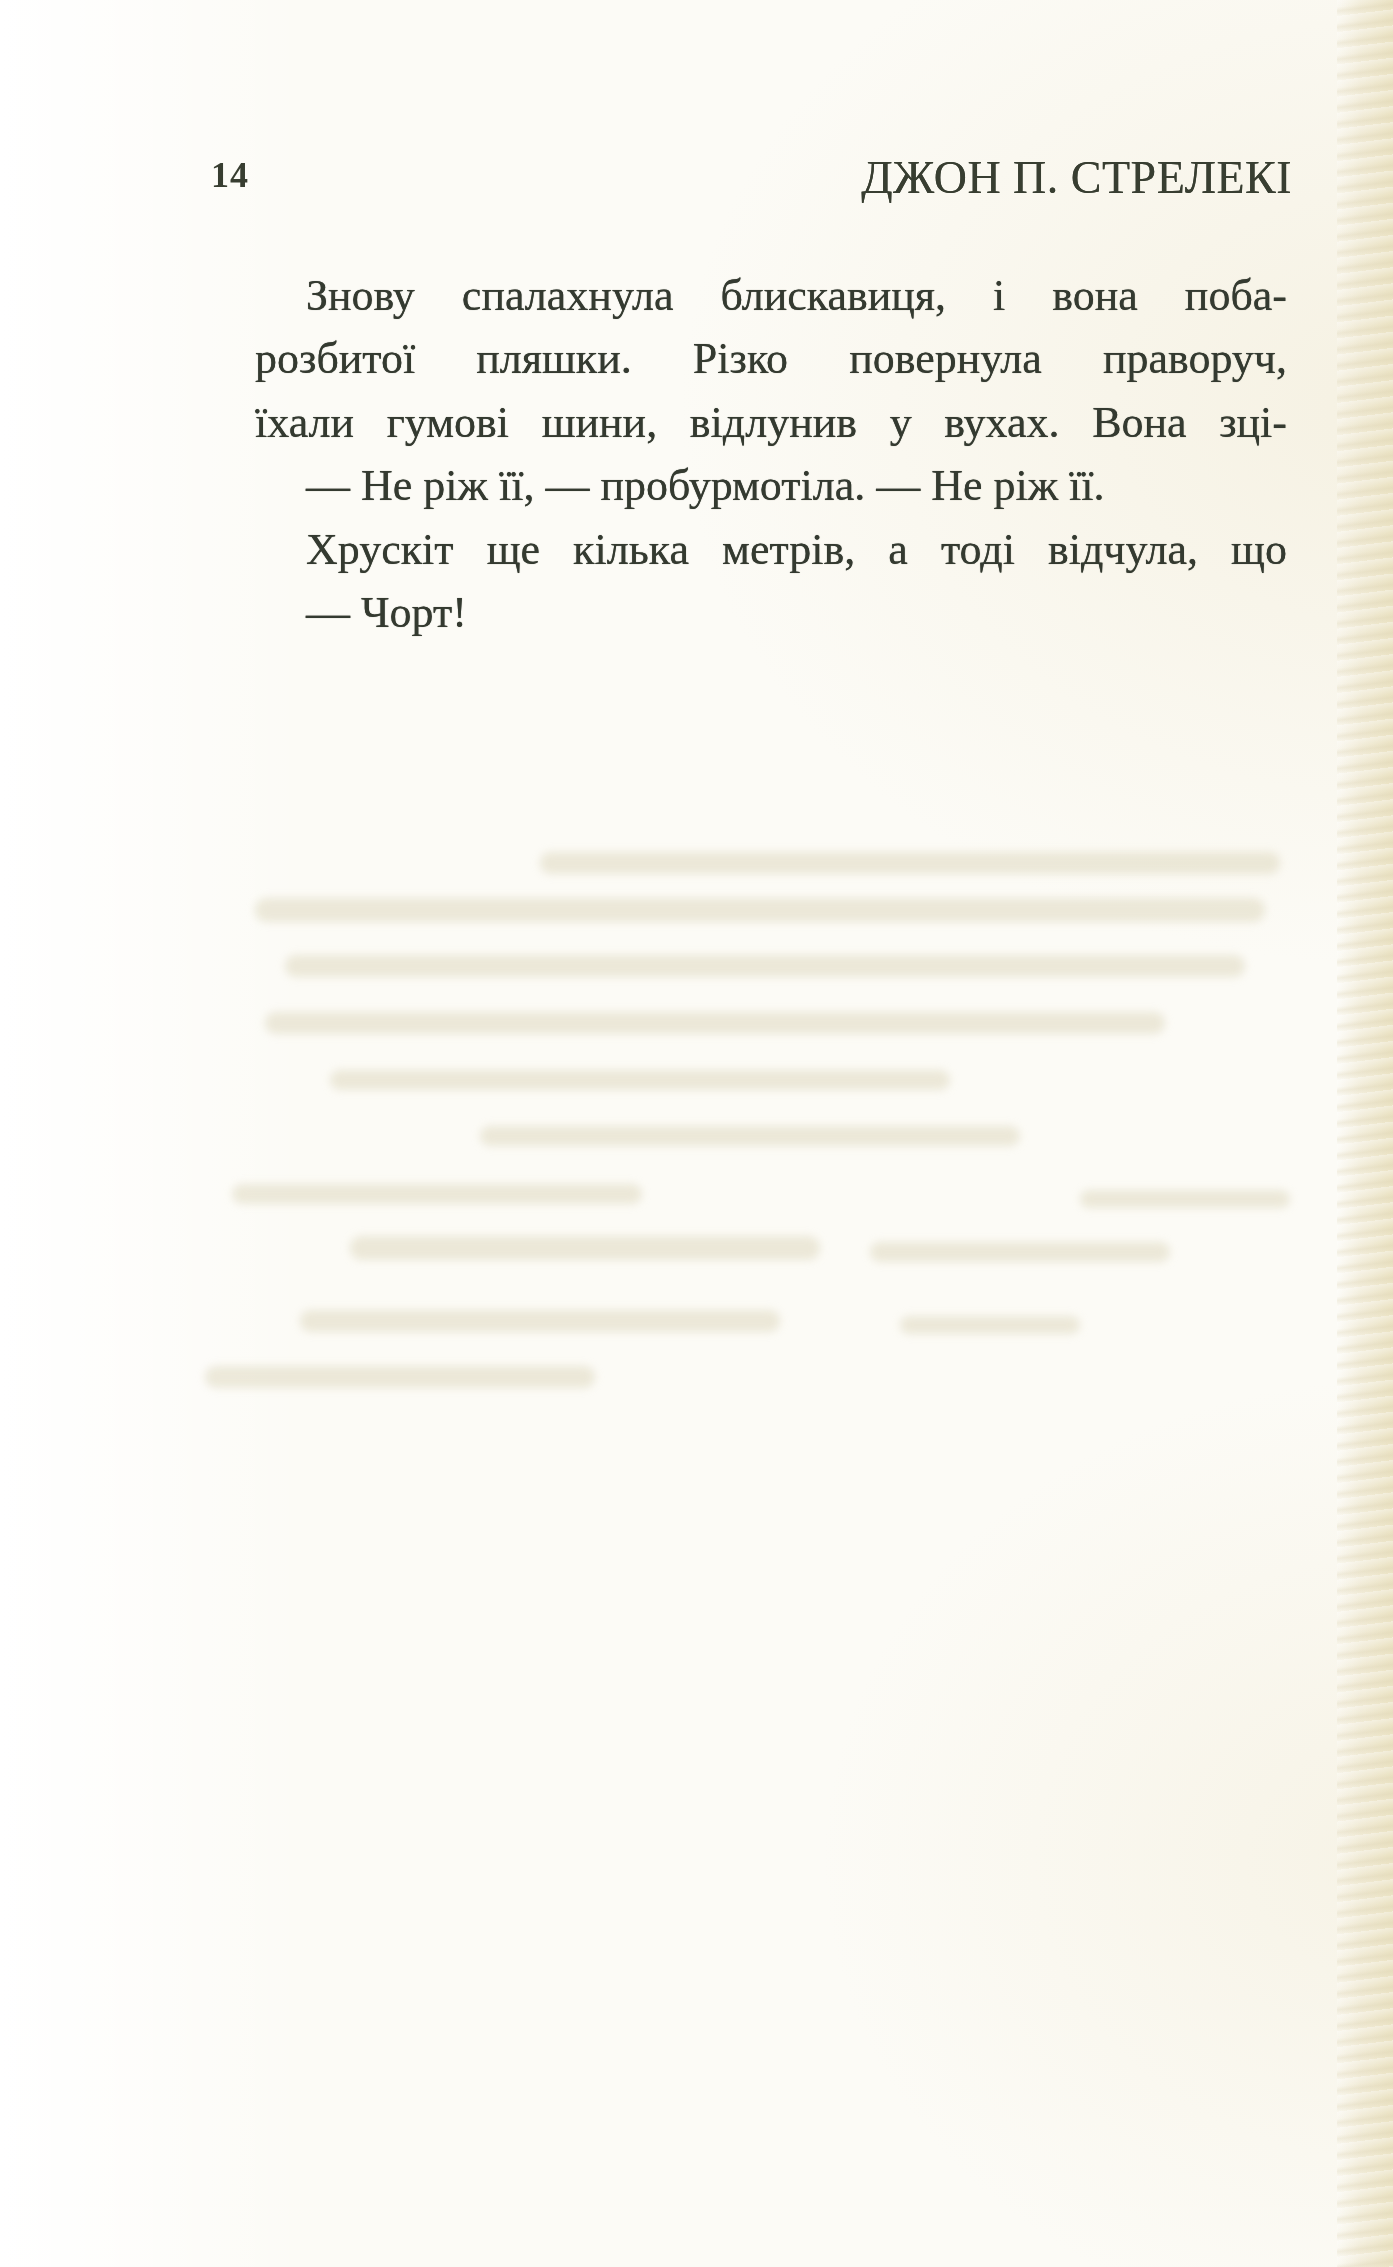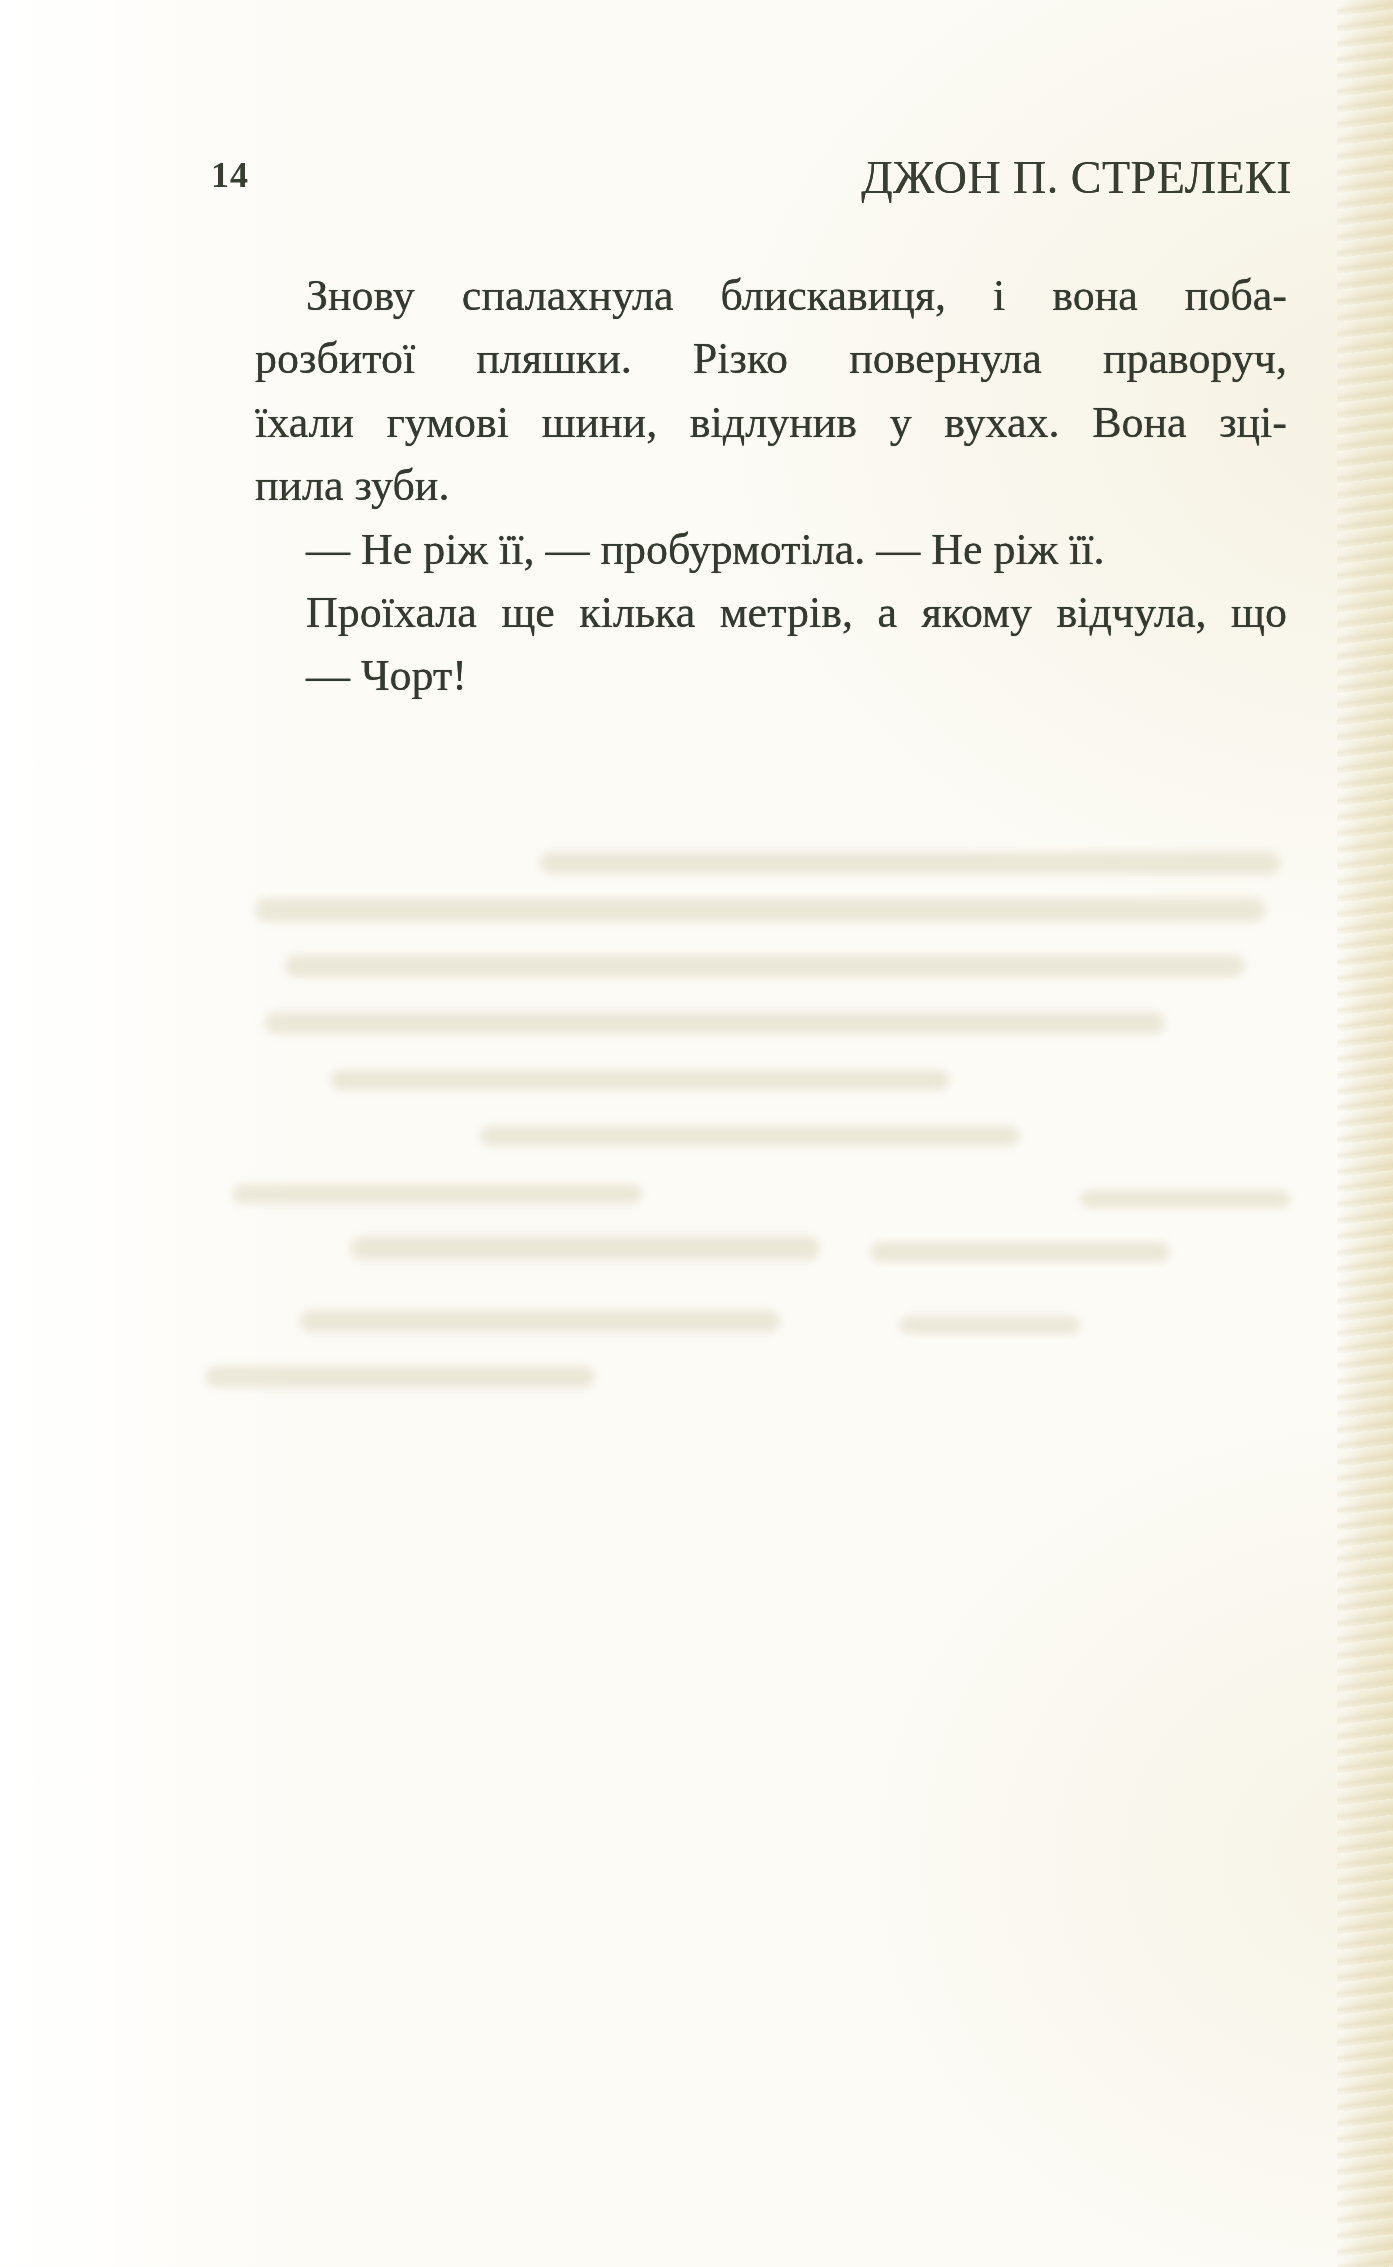--- a/index.html
+++ b/index.html
@@ -101,23 +101,22 @@
   <div class="edge-band"></div>
 
   <div class="page-number">14</div>
 
   <div class="running-header">ДЖОН П. СТРЕЛЕКІ</div>
 
   <div class="text-block" id="body-text">
       <div class="line just indent">Знову спалахнула блискавиця, і вона поба-</div>
       <div class="line just">розбитої пляшки. Різко повернула праворуч,</div>
       <div class="line just">їхали гумові шини, відлунив у вухах. Вона зці-</div>
-      <div class="line">пила зуби.</div>
       <div class="line indent">— Не ріж її, — пробурмотіла. — Не ріж її.</div>
-      <div class="line just indent">Проїхала ще кілька метрів, а якому відчула, що</div>
+      <div class="line just indent">Хрускіт ще кілька метрів, а тоді відчула, що</div>
       <div class="line indent">— Чорт!</div>
     </div>
 
   <div id="ghost-layer">
       <div class="ghost" style="left: 540px; top: 852px; width: 740px; height: 22px;"></div>
       <div class="ghost" style="left: 255px; top: 898px; width: 1010px; height: 24px;"></div>
       <div class="ghost" style="left: 285px; top: 955px; width: 960px; height: 22px;"></div>
       <div class="ghost" style="left: 265px; top: 1012px; width: 900px; height: 22px;"></div>
       <div class="ghost" style="left: 330px; top: 1070px; width: 620px; height: 20px;"></div>
       <div class="ghost" style="left: 480px; top: 1126px; width: 540px; height: 20px;"></div>

